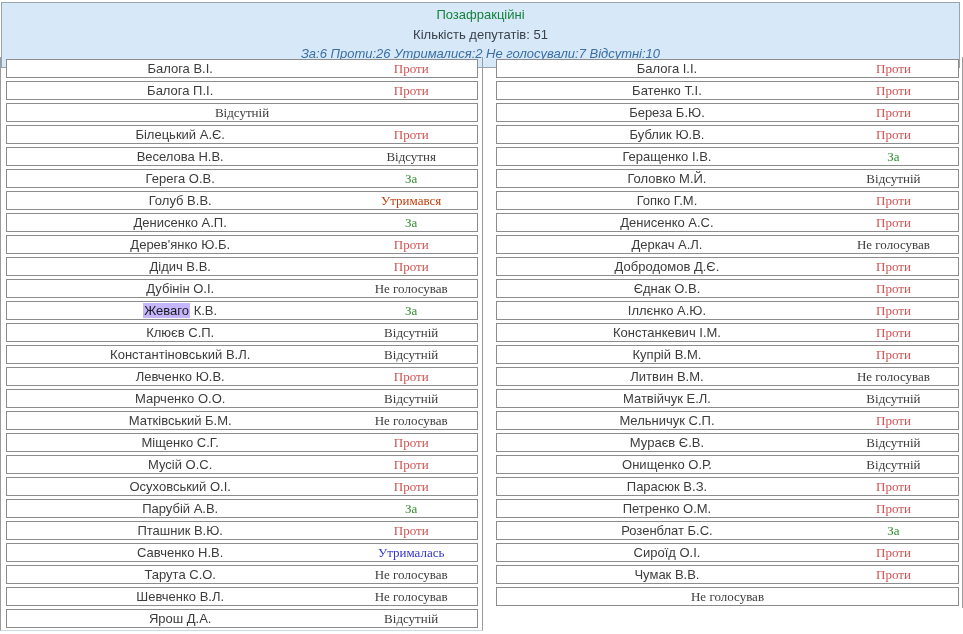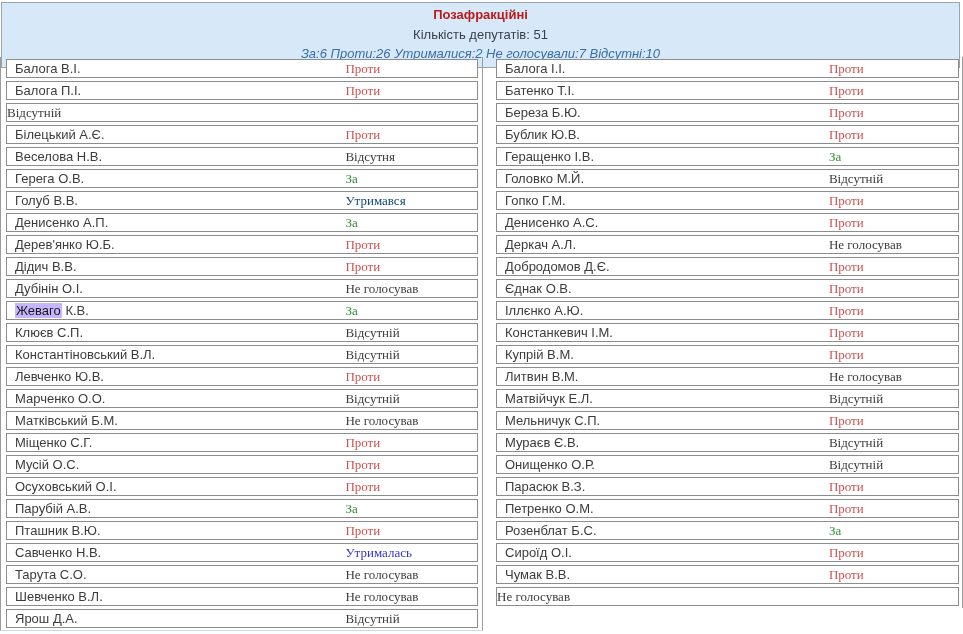--- a/index.html
+++ b/index.html
@@ -5,28 +5,28 @@
   html,body { margin:0; padding:0; background:#fff; }
   .page {
     position:relative; width:963px; height:634px; background:#ffffff;
     font-family:"Liberation Sans", sans-serif; font-size:13px; color:#3c3c3c;
     overflow:hidden;
   }
   .header {
     position:absolute; top:2px; left:1px; width:959px; box-sizing:border-box;
     border:1px solid #9aa4ad; text-align:center; padding:4px 0 5px 0;
   }
-  .header .title { font-weight:bold; color:#b91c1c; line-height:16px; }
+  .header .title { font-weight:normal; color:#15803d; line-height:16px; }
   .header .count { color:#3a4049; line-height:16px; margin-top:4px;text-align:center; }
   .header .stats { line-height:16px; margin-top:3px; }
   .table-wrap {
     position:absolute; top:57px; left:0; width:963px;
     display:flex; align-items:flex-start;
   }
-  .col { box-sizing:border-box; }
+  .col { box-sizing:border-box;text-align:center; }
   .col-left {
     width:483px;
     border-left:1px solid #9b9b9b; border-right:1px solid #9b9b9b;
     border-bottom:1px solid #ccdbe8;
     padding:2px 4px 2px 5px;
   }
   .col-right {
     width:480px;
     border-right:1px solid #9b9b9b;
     padding:2px 3px 2px 13px;
@@ -73,21 +73,21 @@
         <div class="row">
           <span class="name">Веселова Н.В.</span>
           <span class="vote" style="color: rgb(60, 60, 60);">Відсутня</span>
         </div>
         <div class="row">
           <span class="name">Герега О.В.</span>
           <span class="vote" style="color: rgb(47, 143, 47);">За</span>
         </div>
         <div class="row">
           <span class="name">Голуб В.В.</span>
-          <span class="vote" style="color: #0c4a6e;">Утримався</span>
+          <span class="vote" style="color: #c2410c;">Утримався</span>
         </div>
         <div class="row">
           <span class="name">Денисенко А.П.</span>
           <span class="vote" style="color: rgb(47, 143, 47);">За</span>
         </div>
         <div class="row">
           <span class="name">Дерев'янко Ю.Б.</span>
           <span class="vote" style="color: rgb(205, 82, 82);">Проти</span>
         </div>
         <div class="row">

